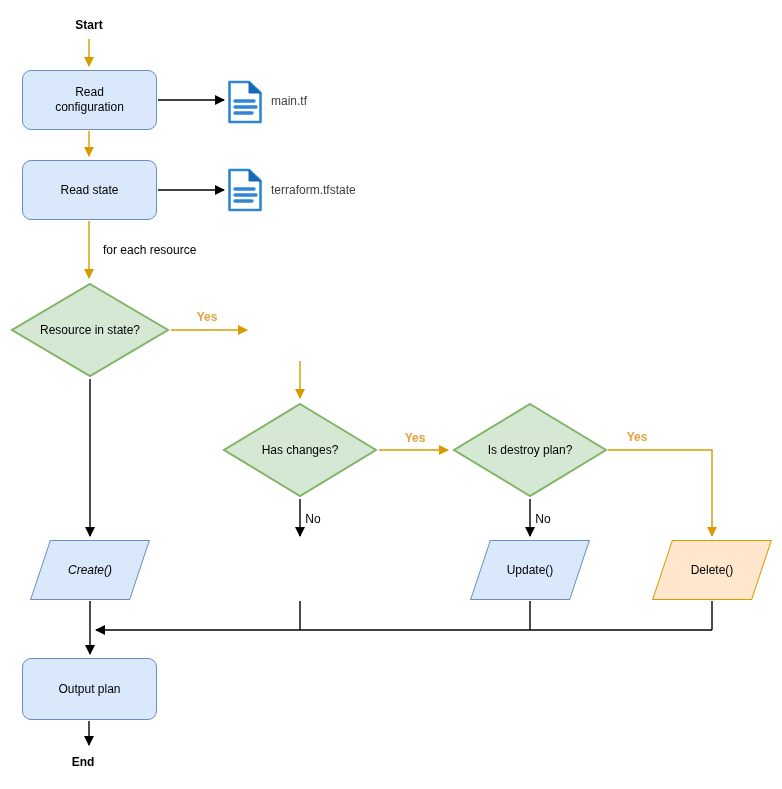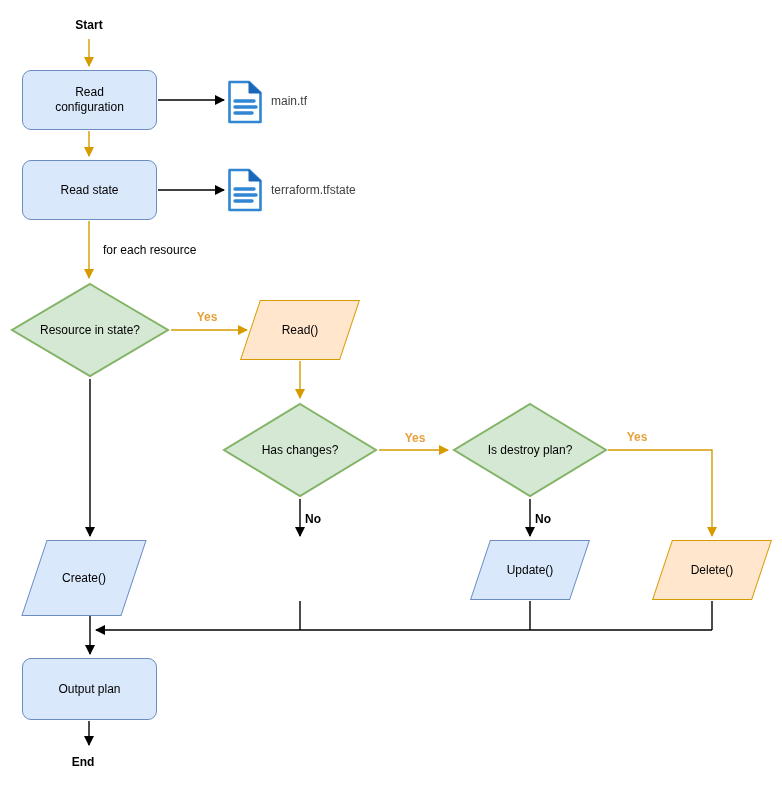--- a/index.html
+++ b/index.html
@@ -10,21 +10,21 @@
   .edges { position:absolute; left:0; top:0; width:782px; height:789px; }
   .edge-o { stroke:var(--edge-orange); stroke-width:1.4; fill:none; }
   .edge-b { stroke:var(--edge-black); stroke-width:1.4; fill:none; }
   #mo path { fill:var(--edge-orange); }
   #mb path { fill:var(--edge-black); }
 
   .lbl { position:absolute; transform:translate(-50%,-50%); font-size:12px; white-space:nowrap; }
   .lbl.left { transform:translateY(-50%); }
   .startend { font-weight:600; }
   .yes { color:var(--yes-label); font-weight:600; }
-  .no  { font-weight:700; }
+  .no  { font-weight:400; }
 
   .node-rect {
     position:absolute; box-sizing:border-box;
     background:var(--blue-fill); border:1.5px solid var(--blue-stroke); border-radius:9px;
     display:flex; align-items:center; justify-content:center;
     font-size:12px; text-align:center; white-space:pre-line; line-height:1.25;
   }
 
   .diamond { position:absolute; }
   .diamond svg { position:absolute; left:0; top:0; width:100%; height:100%; }
@@ -120,25 +120,21 @@
       </svg>
     <div class="dlabel">Is destroy plan?</div>
   </div>
   <div class="diamond" style="left:222px; top:402px; width:156px; height:96px;">
     <svg viewBox="0 0 156 96" preserveAspectRatio="none">
         <polygon points="78,2 154,48 78,94 2,48" vector-effect="non-scaling-stroke"></polygon>
       </svg>
     <div class="dlabel">Has changes?</div>
   </div>
 
-  <div class="para orange" style="left:240px; top:300px; width:120px; height:60px;">
-    <div class="shape"></div>
-    <div class="plabel">Read()</div>
-  </div>
-  <div class="para" style="left:24px; top:540px; width:120px; height:76px;">
+  <div class="para" style="left:30px; top:540px; width:120px; height:60px;font-style:italic;">
     <div class="shape"></div>
     <div class="plabel">Create()</div>
   </div>
   <div class="para orange" style="left:652px; top:540px; width:120px; height:60px;">
     <div class="shape"></div>
     <div class="plabel">Delete()</div>
   </div>
   <div class="para" style="left:470px; top:540px; width:120px; height:60px;">
     <div class="shape"></div>
     <div class="plabel">Update()</div>

